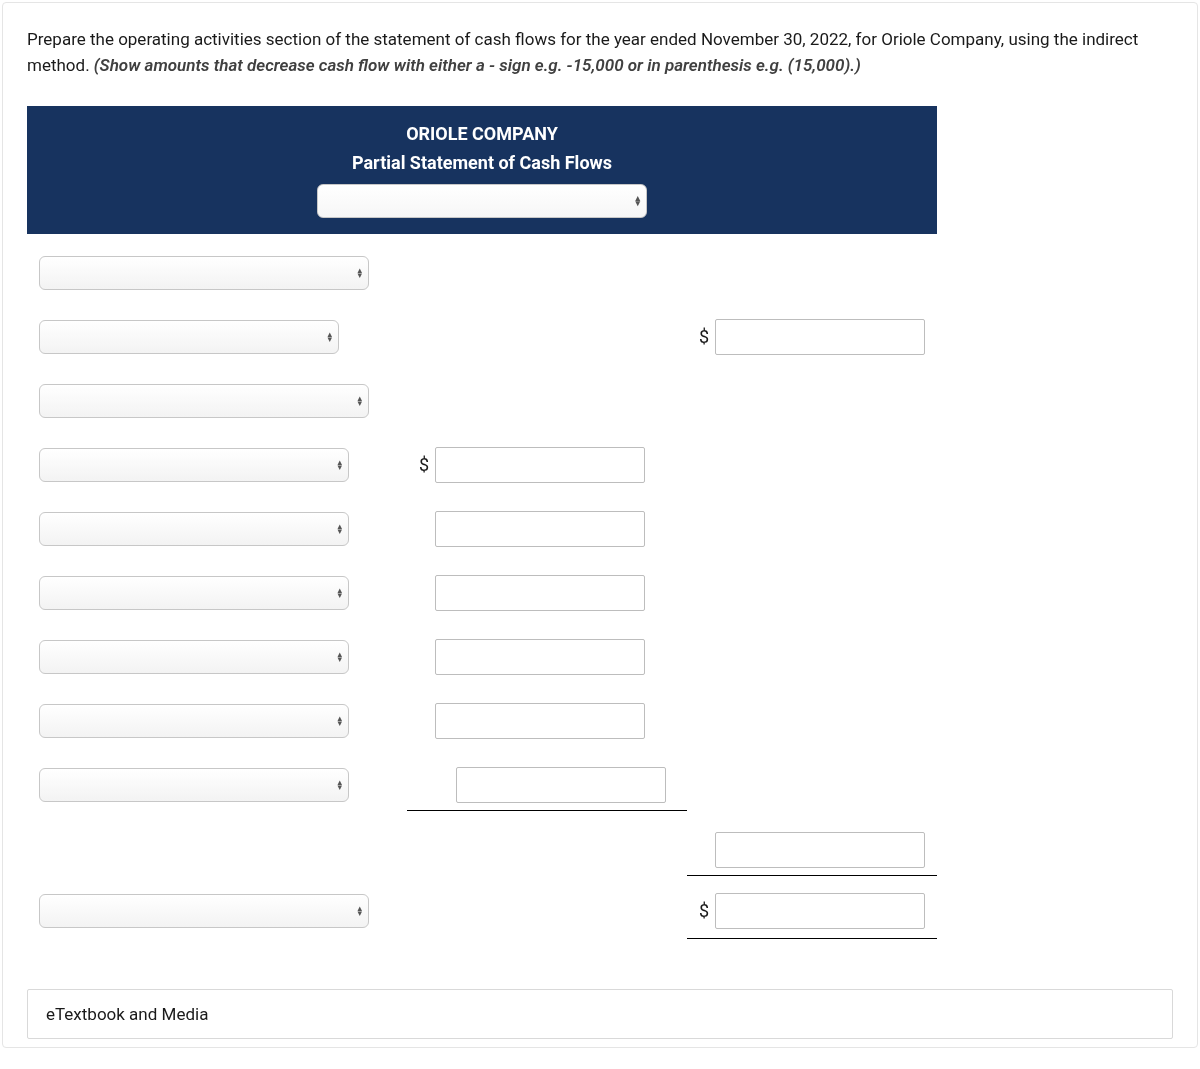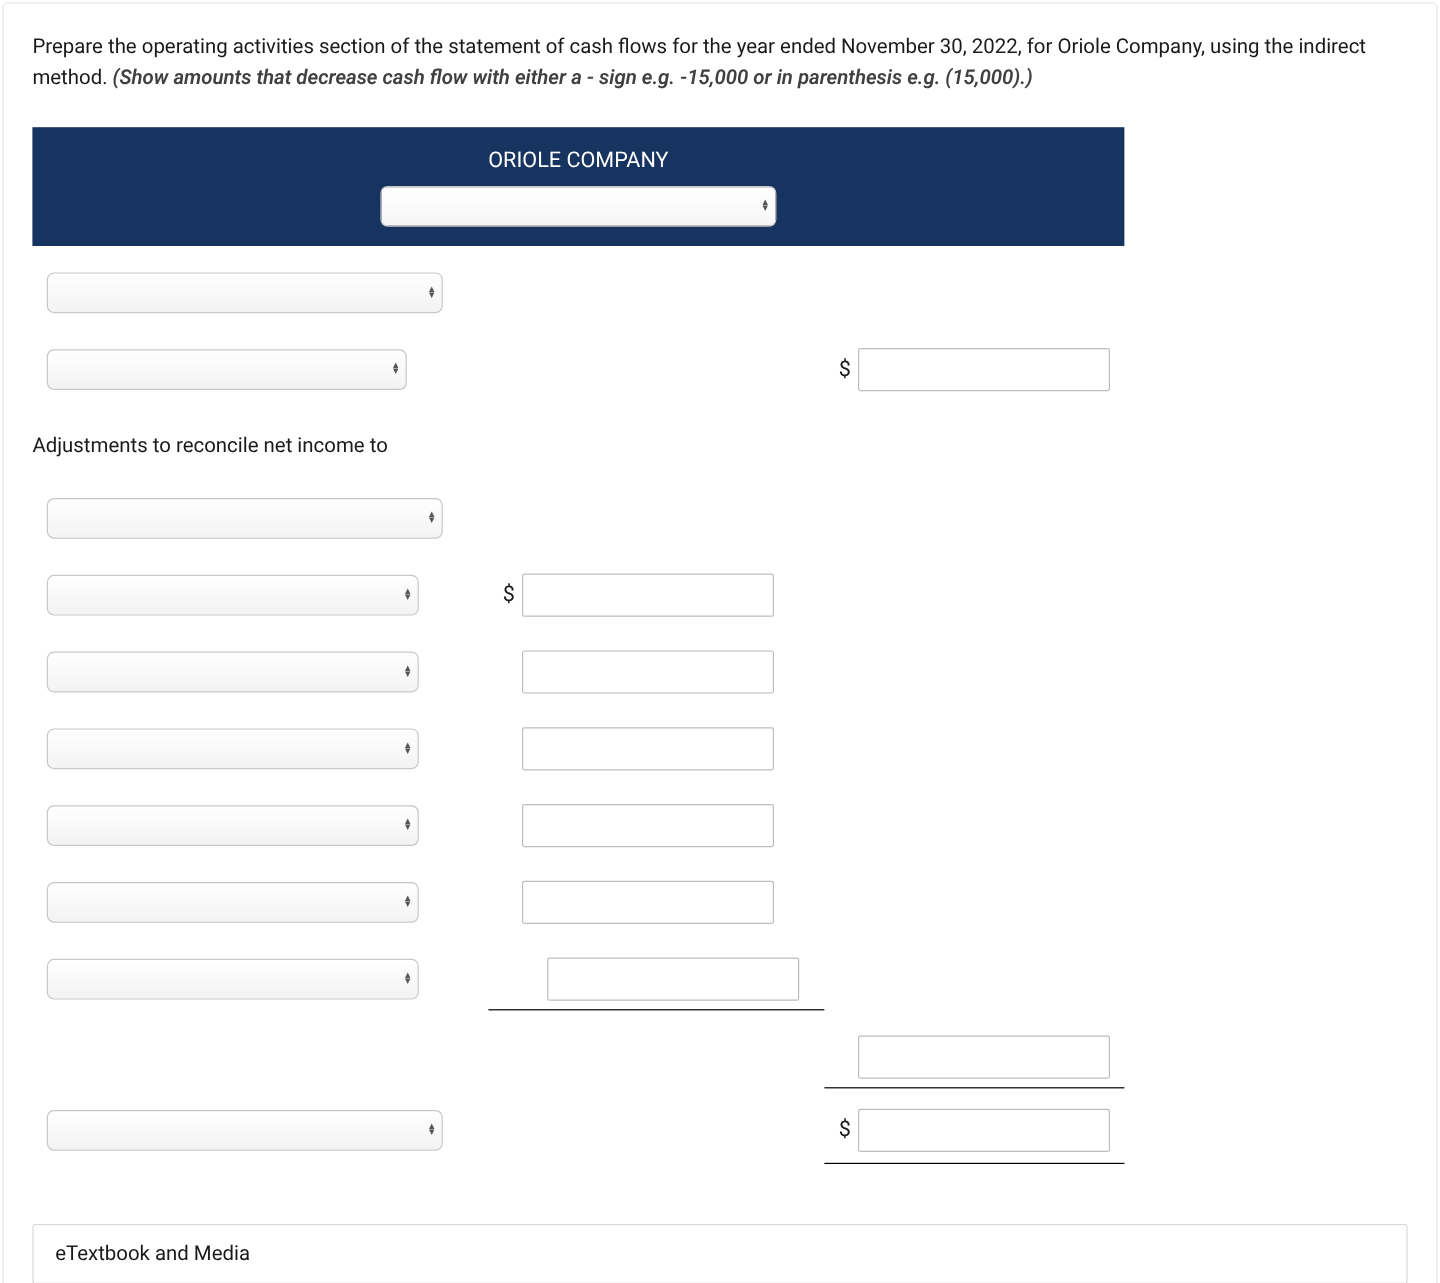--- a/index.html
+++ b/index.html
@@ -28,21 +28,21 @@
   }
   .panel {
     width: 910px;
     margin-bottom: 50px;
   }
   .header-band {
     background: #17335f;
     color: #fff;
     text-align: center;
     padding: 14px 0 16px 0;
-    font-weight: 400;
+    font-weight: 700;
     font-size: 18px;
     line-height: 1.6;
   }
   .header-band .row-select {
     margin-top: 6px;
   }
   .ctrl-select {
     display: inline-flex;
     align-items: center;
     justify-content: flex-end;
@@ -101,20 +101,21 @@
 <body>
 
 <div class="outer">
   <div class="instructions">
     <span>Prepare the operating activities section of the statement of cash flows for the year ended November 30, 2022, for Oriole Company, using the indirect method. </span><span class="hint">(Show amounts that decrease cash flow with either a - sign e.g. -15,000 or in parenthesis e.g. (15,000).)</span>
   </div>
 
   <div class="panel">
     <div class="header-band">
       <div>ORIOLE COMPANY</div>
+      <div>Partial Statement of Cash Flows</div>
       <div class="row-select">
         <span class="ctrl-select hdr-select">
           <span></span>
           <span class="stepper">▴<br>▾</span>
         </span>
       </div>
     </div>
 
     <div class="body-area">
 
@@ -136,23 +137,20 @@
             <span class="stepper">▴<br>▾</span>
           </span>
         </div>
         <div class="cell-b"></div>
         <div class="cell-c">
           <span class="dollar">$</span>
           <input class="txt-input txt-input-c" value="" style="">
         </div>
       </div>
 
-      <div class="line" style="margin-bottom:22px;">
-        <div class="static-label">Adjustments to reconcile net income to</div>
-      </div>
 
       <div class="line">
         <div class="cell-a cell-a-inner">
           <span class="ctrl-select col-select">
             <span></span>
             <span class="stepper">▴<br>▾</span>
           </span>
         </div>
         <div class="cell-b"></div>
         <div class="cell-c"></div>

